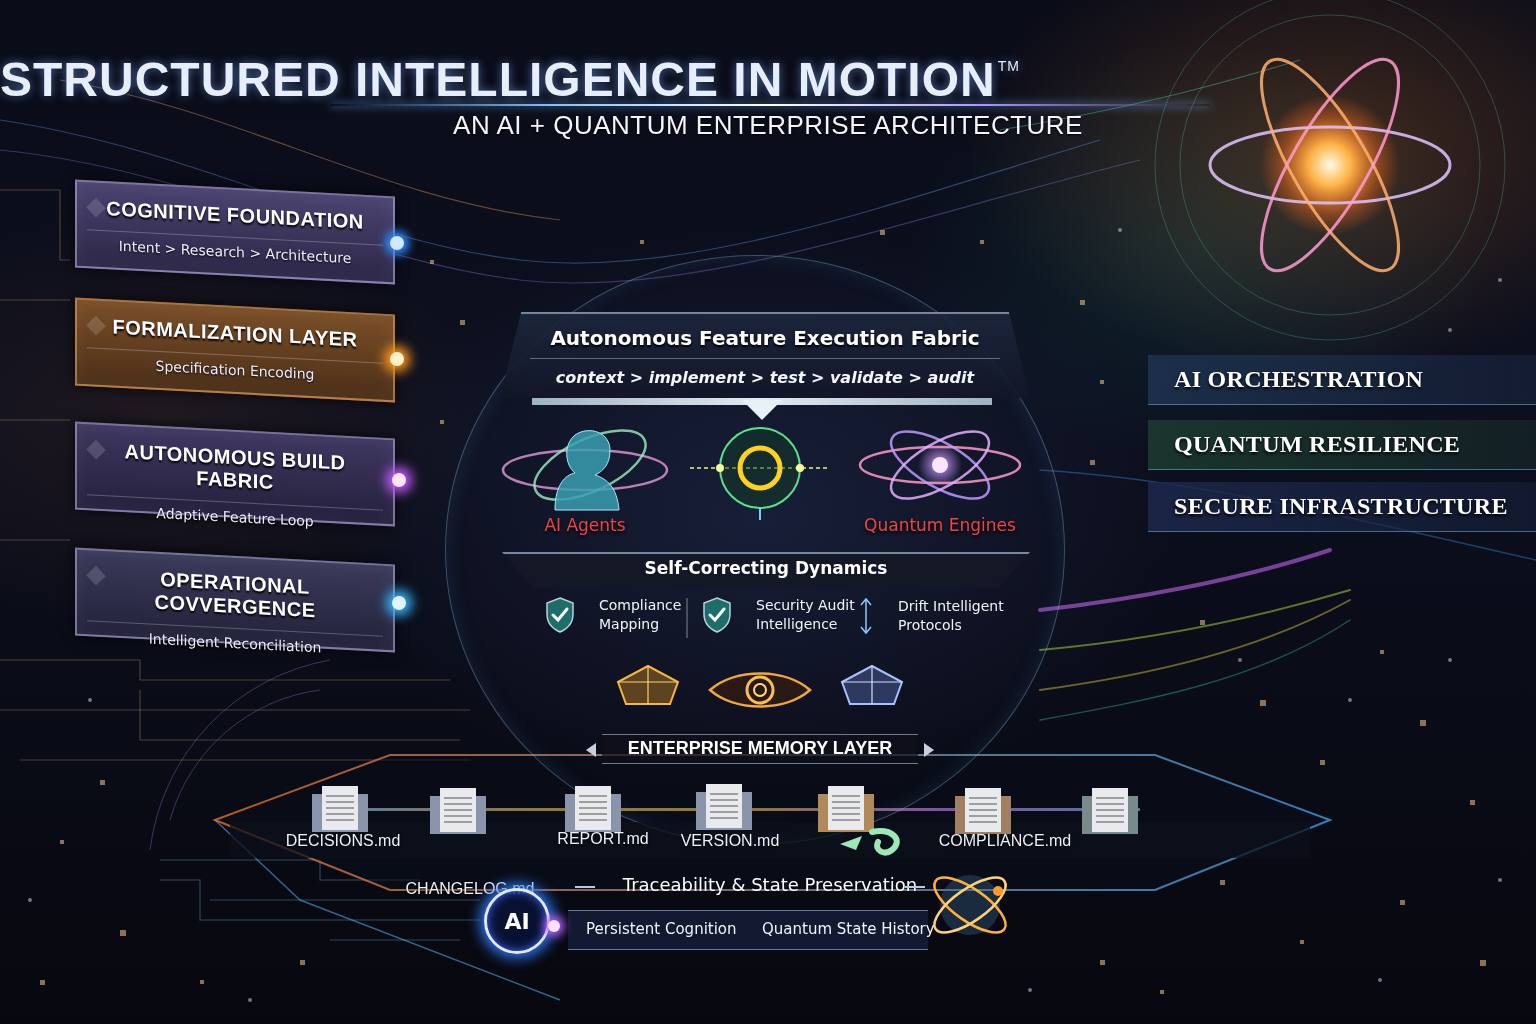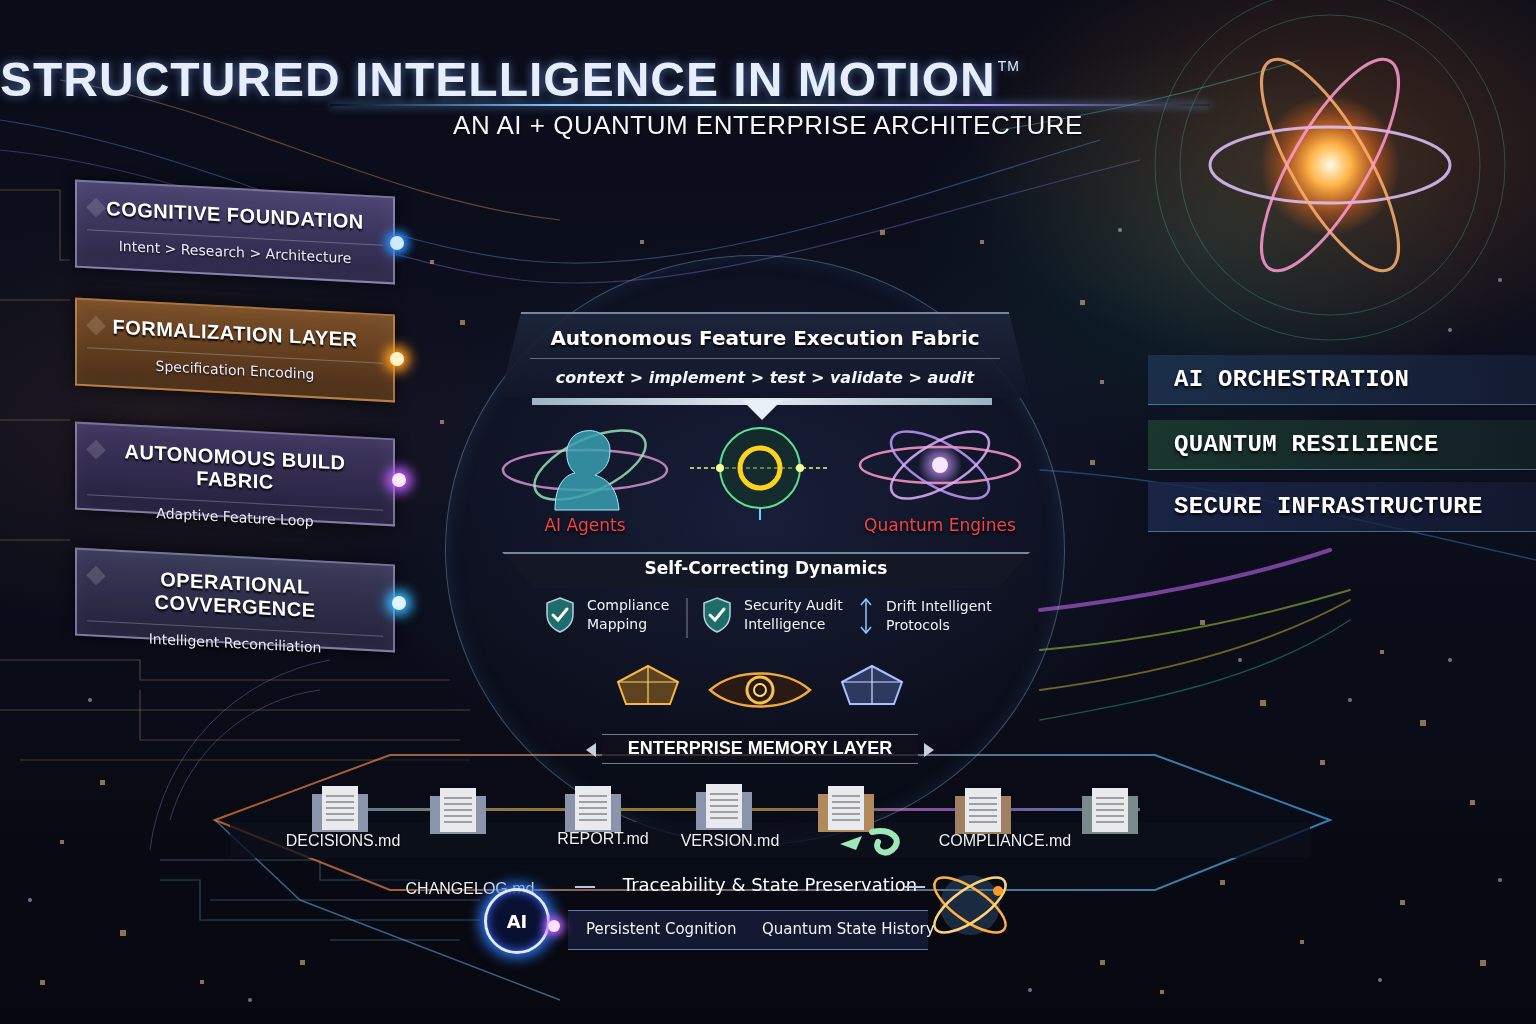--- a/index.html
+++ b/index.html
@@ -64,46 +64,46 @@
   .fabric-bar{left:532px;top:398px;width:460px;height:7px;background:linear-gradient(90deg,#9fb3c4,#e2eaf0,#9fb3c4)}
   .fabric-arrow{left:742px;top:400px;width:0;height:0;border-left:20px solid transparent;border-right:20px solid transparent;
     border-top:20px solid #e8f1f7}
 
   .cap{font-size:17px;color:#ef4444;text-shadow:0 2px 3px #000;text-align:center}
 
   .scd-head{left:502px;top:552px;width:528px;height:36px;
     clip-path:polygon(0 0,100% 0,94% 100%,6% 100%);
     background:rgba(20,24,38,.92);border-top:2px solid rgba(190,210,235,.6)}
   .scd-title{left:502px;top:558px;width:528px;text-align:center;font-weight:bold;font-size:17px;color:#fff}
-  .scd-item{display:flex;align-items:center;gap:12px}
+  .scd-item{display:flex;align-items:center;gap:24px}
   .scd-item .txt{font-size:14px;line-height:19px;color:#f2f4f8}
   .shield{width:30px;height:36px}
 
   .gem-row{left:590px;top:660px;width:340px;height:60px}
 
   
   .mem-banner{left:602px;top:734px;width:316px;height:30px;text-align:center;font-weight:bold;font-size:18px;
     font-family:"Liberation Sans",sans-serif;color:#fff;border-top:1.5px solid rgba(220,230,240,.5);
     border-bottom:1.5px solid rgba(220,230,240,.5);padding-top:3px;background:rgba(14,16,26,.7)}
   .mem-band{left:230px;top:822px;width:1080px;height:36px;background:rgba(12,16,28,.75)}
   .doc{width:56px;height:48px}
   .doc-label{font-family:"Liberation Sans",sans-serif;font-weight:normal;font-size:16px;color:#eef1f6;text-align:center;
     text-shadow:0 1px 2px #000;white-space:nowrap}
 
   .trace-title{left:560px;top:874px;width:420px;text-align:center;font-size:18px;color:#fff}
   .trace-band{left:568px;top:910px;width:360px;height:40px;background:rgba(20,28,55,.85);
     border-top:1.5px solid rgba(150,190,240,.6);border-bottom:1.5px solid rgba(150,190,240,.6)}
   .trace-item{font-size:15px;color:#f2f4f8;white-space:nowrap}
   .ai-badge{left:484px;top:888px;width:66px;height:66px;border-radius:50%;border:3px solid #dfeaff;
     box-shadow:0 0 14px 4px #2f7bff, inset 0 0 10px #3a6aff;background:rgba(10,20,60,.8);
-    display:flex;align-items:center;justify-content:center;font-size:18px;font-weight:bold;color:#fff}
+    display:flex;align-items:center;justify-content:center;font-size:22px;font-weight:bold;color:#fff}
 
   
   .pillar{left:1148px;width:388px;height:50px;padding-left:26px;display:flex;align-items:center;
-    font-family:Liberation Mono, monospace;font-weight:bold;font-size:24px;letter-spacing:.3px;color:#fff;
+    font-family:Liberation Serif, serif;font-weight:bold;font-size:24px;letter-spacing:.3px;color:#fff;
     text-shadow:0 2px 3px #000;border-bottom:1.5px solid rgba(120,210,230,.45)}
   .pillar.blue{background:linear-gradient(90deg,rgba(30,50,80,.85),rgba(26,38,64,.55))}
   .pillar.green{background:linear-gradient(90deg,rgba(28,60,48,.85),rgba(24,44,42,.55))}
   .pillar.navy{background:linear-gradient(90deg,rgba(28,40,76,.85),rgba(24,32,60,.55))}
 </style>
 </head>
 <body>
 
 <svg class="bg" viewBox="0 0 1536 1024">
   <defs>

